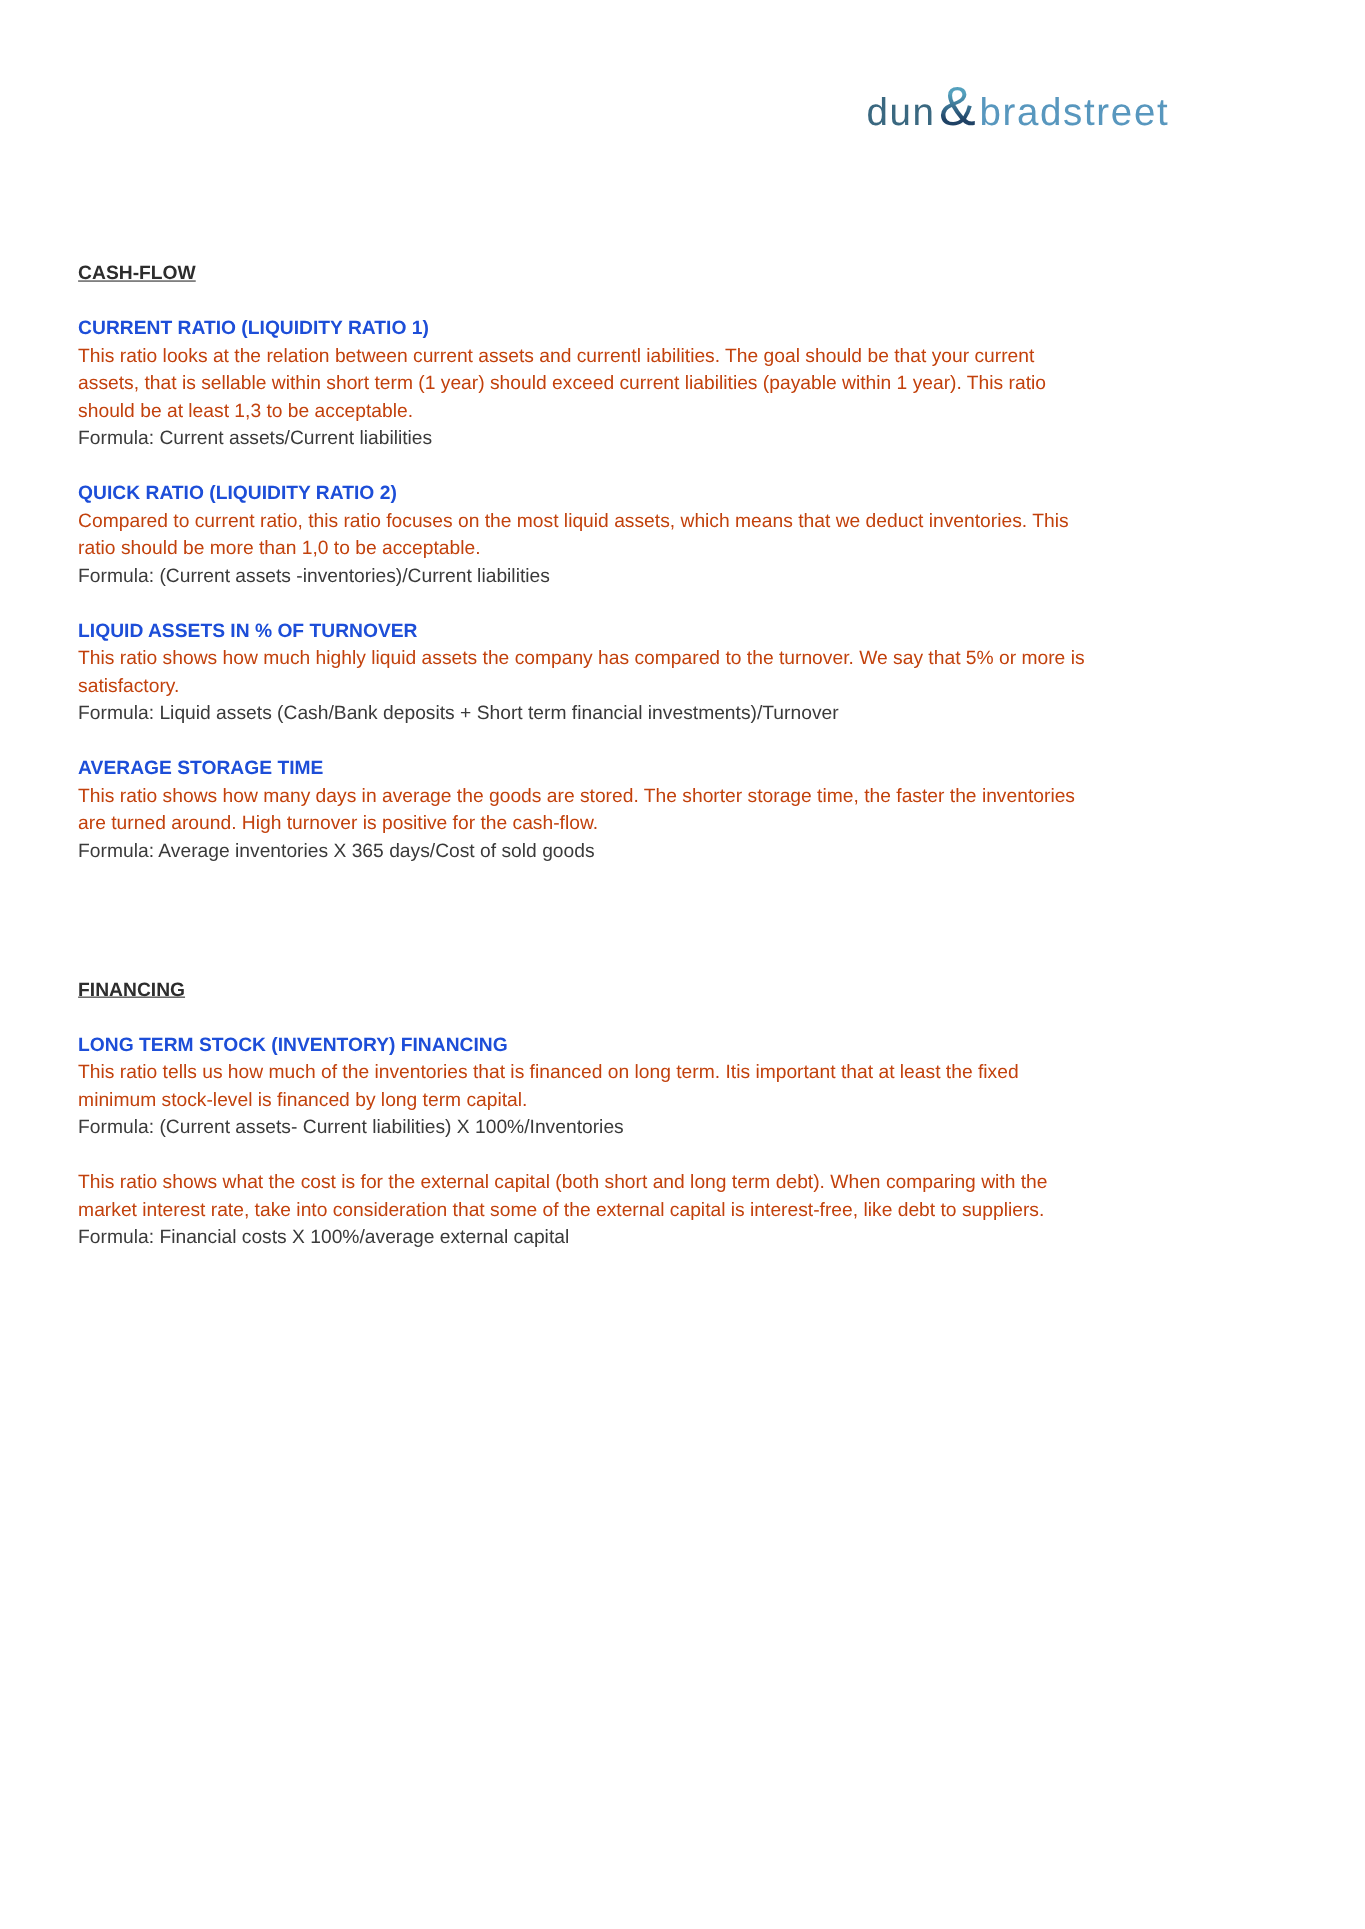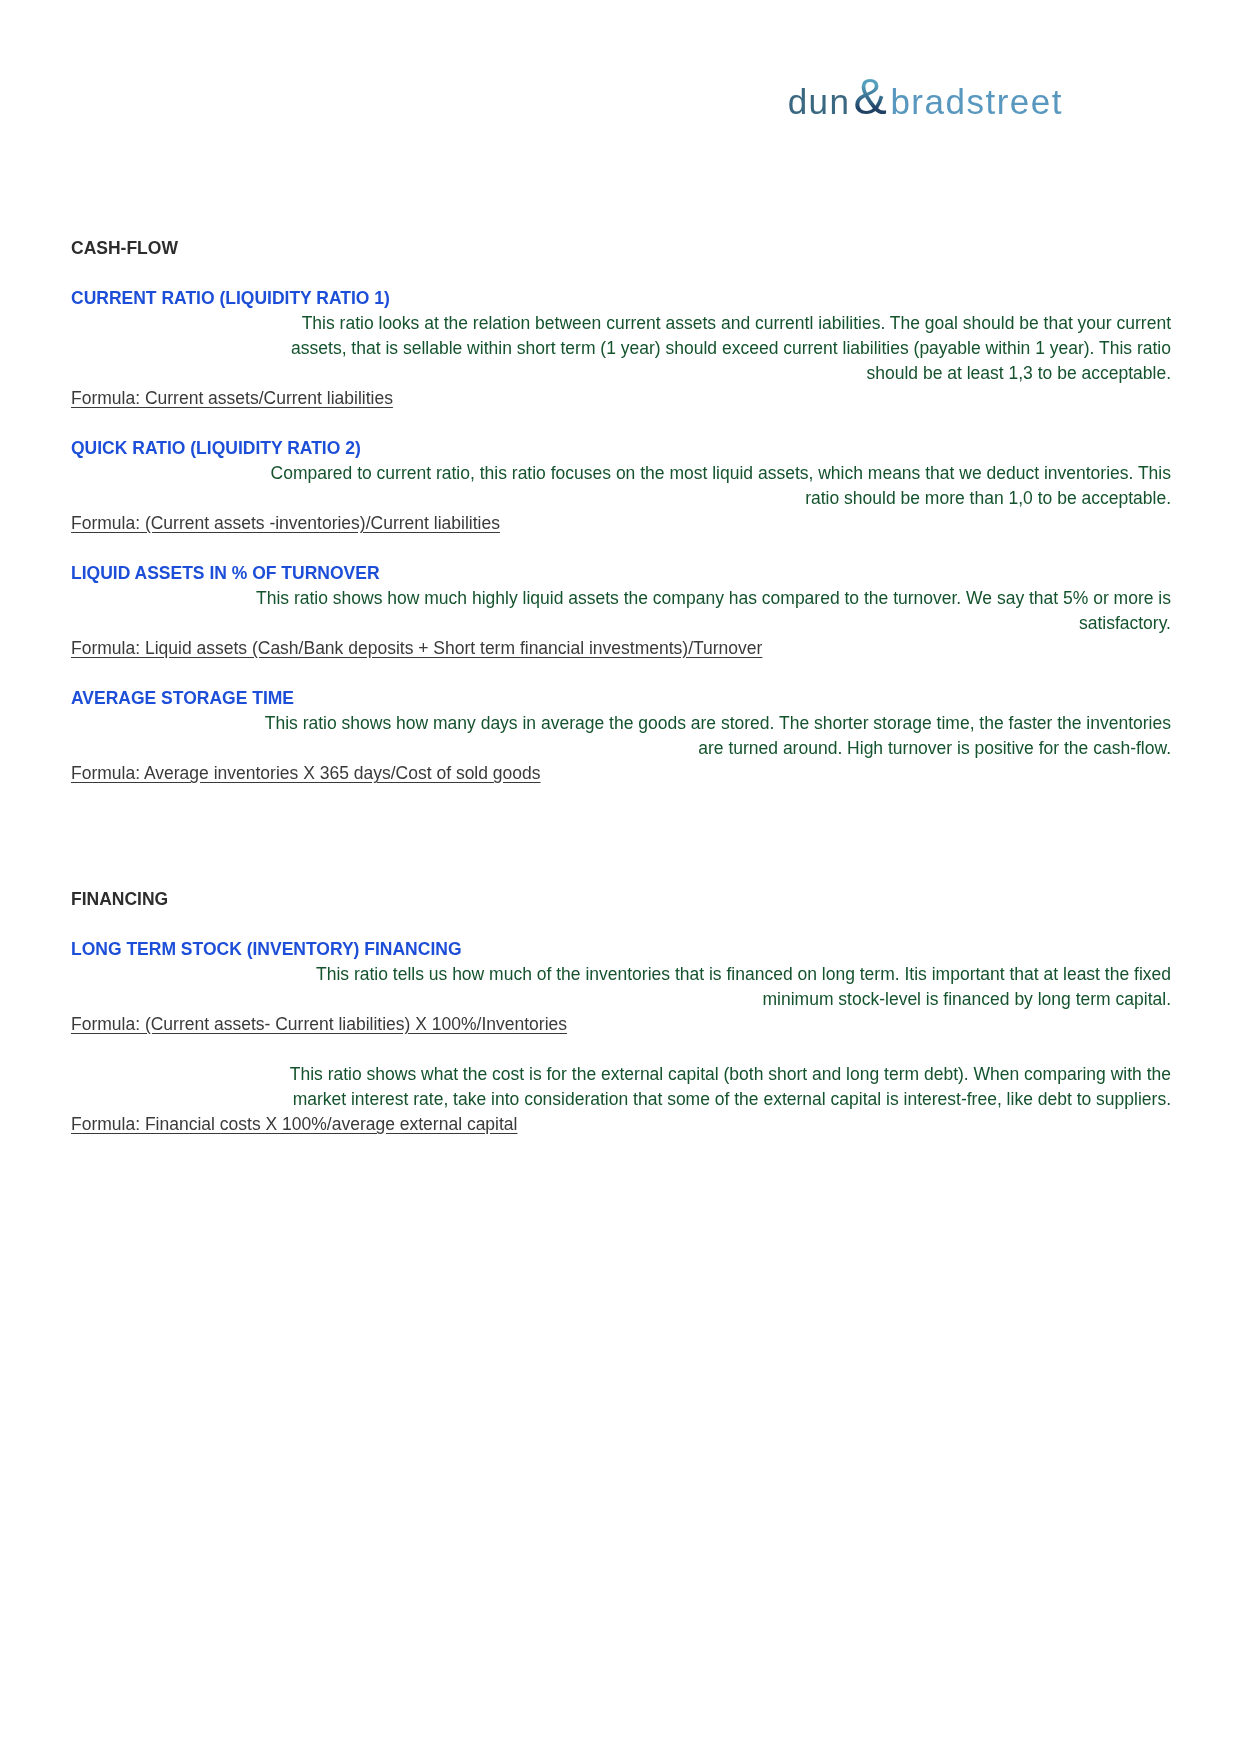--- a/index.html
+++ b/index.html
@@ -42,43 +42,42 @@
     top: 236px;
     width: 1100px;
   }
   .group-title {
     font-weight: bold;
     font-size: 17.5px;
     line-height: 25px;
     color: #2d2d2d;
     margin: 0 0 25px 0;
     white-space: pre;
+    text-decoration: underline;
   }
   .section { margin: 0 0 25px 0; }
   .section-heading {
     font-weight: bold;
     font-size: 17.5px;
     line-height: 25px;
     color: #1d4ed8;
     margin: 0;
     white-space: pre;
   }
   .section-body {
     font-size: 17.5px;
     line-height: 25px;
     margin: 0;
     white-space: pre;
-    color: #14532d;
-    text-align: right;
+    color: #c2410c;
   }
   .section-formula {
     font-size: 17.5px;
     line-height: 25px;
     margin: 0;
-    text-decoration: underline;
     text-underline-offset: 3px;
     white-space: pre;
     color: #3a3a3a;
   }
   .group-financing-gap { margin-top: 101px; }
 
   
   .footer {
     position: absolute;
     top: 1693px;

